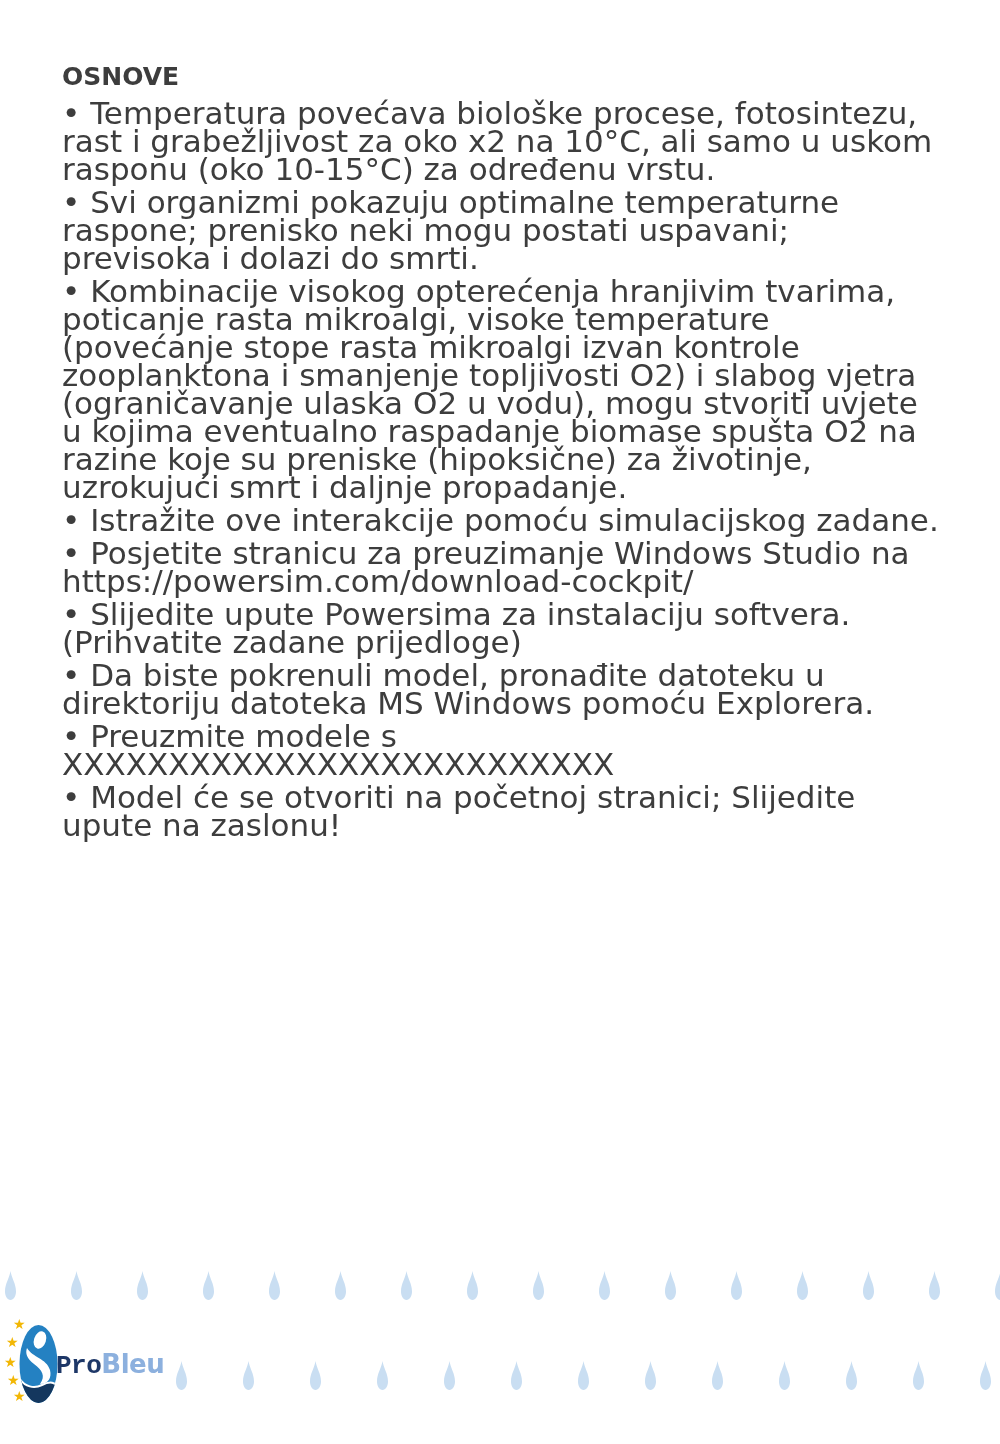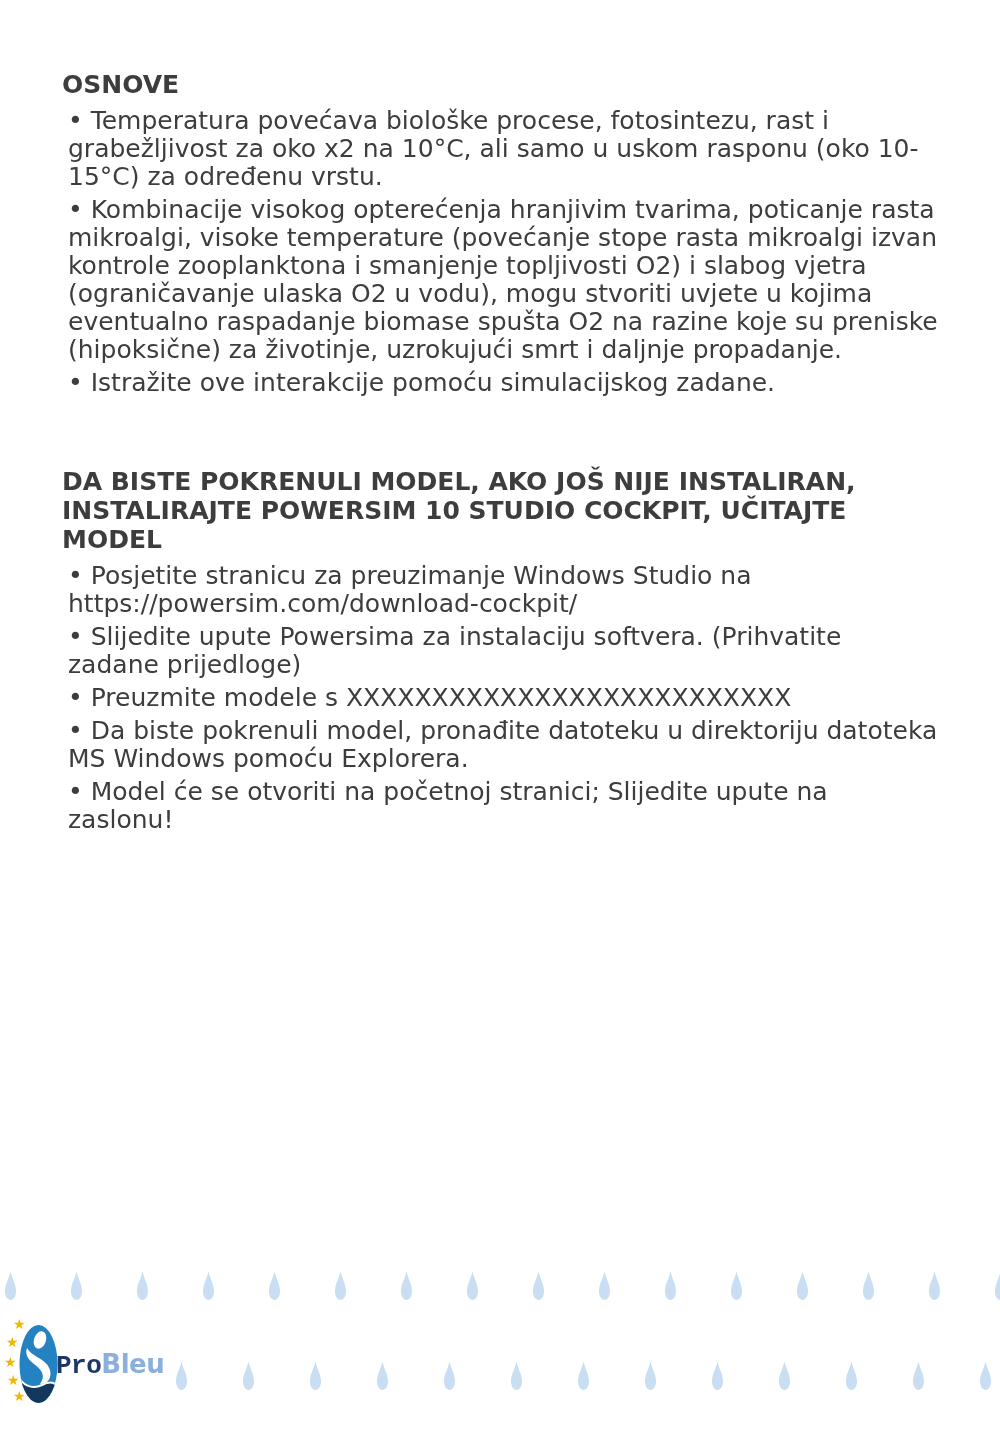--- a/index.html
+++ b/index.html
@@ -22,30 +22,30 @@
   }
   .content{
     position:absolute;
     left:62px;top:58px;
     width:878px;
   }
   .content h1, .content h2{
     font-size:25px;
     line-height:29px;
     font-weight:bold;
-    margin:12px 0 8px 0;
+    margin:4px 0 8px 0;
     color:var(--text);
   }
   .content h2{
     margin-top:70px;
   }
   .content p.item{
-    font-size:25px;
+    font-size:31px;
     line-height:28px;
-    margin:0 0 5px 6px;
+    margin:0 0 5px 0;
   }
   
   .drops{position:absolute;left:0;top:0;width:1000px;height:1444px;pointer-events:none;color:var(--drop);}
   .drop{position:absolute;width:11px;height:29px;}
   .drop svg{display:block;width:100%;height:100%;}
   
   .logo{position:absolute;left:4px;top:1316px;width:420px;height:120px;}
   .logo .star{position:absolute;font-size:14px;line-height:14px;color:var(--star);}
   .logo .star:nth-of-type(1){left:9px;top:1px;}
   .logo .star:nth-of-type(2){left:2px;top:19px;}
@@ -210,28 +210,28 @@
       <div class="drop" style="left: 980px; top: 1361px;">
     <svg viewBox="0 0 11 29">
       <path d="M5.5,0 C6.5,7 11,12.5 11,20.5 C11,25.2 8.6,29 5.5,29 C2.4,29 0,25.2 0,20.5 C0,12.5 4.5,7 5.5,0 Z" fill="currentColor"></path>
     </svg>
   </div>
     </div>
 
   <div class="content">
     <h1>OSNOVE</h1>
     <p class="item">• Temperatura povećava biološke procese, fotosintezu, rast i grabežljivost za oko x2 na 10°C, ali samo u uskom rasponu (oko 10-15°C) za određenu vrstu.</p>
+    <p class="item">• Svi organizmi pokazuju optimalne temperaturne raspone; prenisko neki mogu postati uspavani; previsoka i dolazi do smrti.</p>
     <p class="item">• Kombinacije visokog opterećenja hranjivim tvarima, poticanje rasta mikroalgi, visoke temperature (povećanje stope rasta mikroalgi izvan kontrole zooplanktona i smanjenje topljivosti O2) i slabog vjetra (ograničavanje ulaska O2 u vodu), mogu stvoriti uvjete u kojima eventualno raspadanje biomase spušta O2 na razine koje su preniske (hipoksične) za životinje, uzrokujući smrt i daljnje propadanje.</p>
     <p class="item">• Istražite ove interakcije pomoću simulacijskog zadane.</p>
 
-    <h2>DA BISTE POKRENULI MODEL, AKO JOŠ NIJE INSTALIRAN, INSTALIRAJTE POWERSIM 10 STUDIO COCKPIT, UČITAJTE MODEL</h2>
     <p class="item">• Posjetite stranicu za preuzimanje Windows Studio na https://powersim.com/download-cockpit/</p>
     <p class="item">• Slijedite upute Powersima za instalaciju softvera. (Prihvatite zadane prijedloge)</p>
+    <p class="item">• Da biste pokrenuli model, pronađite datoteku u direktoriju datoteka MS Windows pomoću Explorera.</p>
     <p class="item">• Preuzmite modele s XXXXXXXXXXXXXXXXXXXXXXXXXX</p>
-    <p class="item">• Da biste pokrenuli model, pronađite datoteku u direktoriju datoteka MS Windows pomoću Explorera.</p>
     <p class="item">• Model će se otvoriti na početnoj stranici; Slijedite upute na zaslonu!</p>
   </div>
 
   <div class="logo">
     <span class="star">★</span>
     <span class="star">★</span>
     <span class="star">★</span>
     <span class="star">★</span>
     <span class="star">★</span>
     <svg class="emblem" width="54" height="90" viewBox="0 0 54 90">

